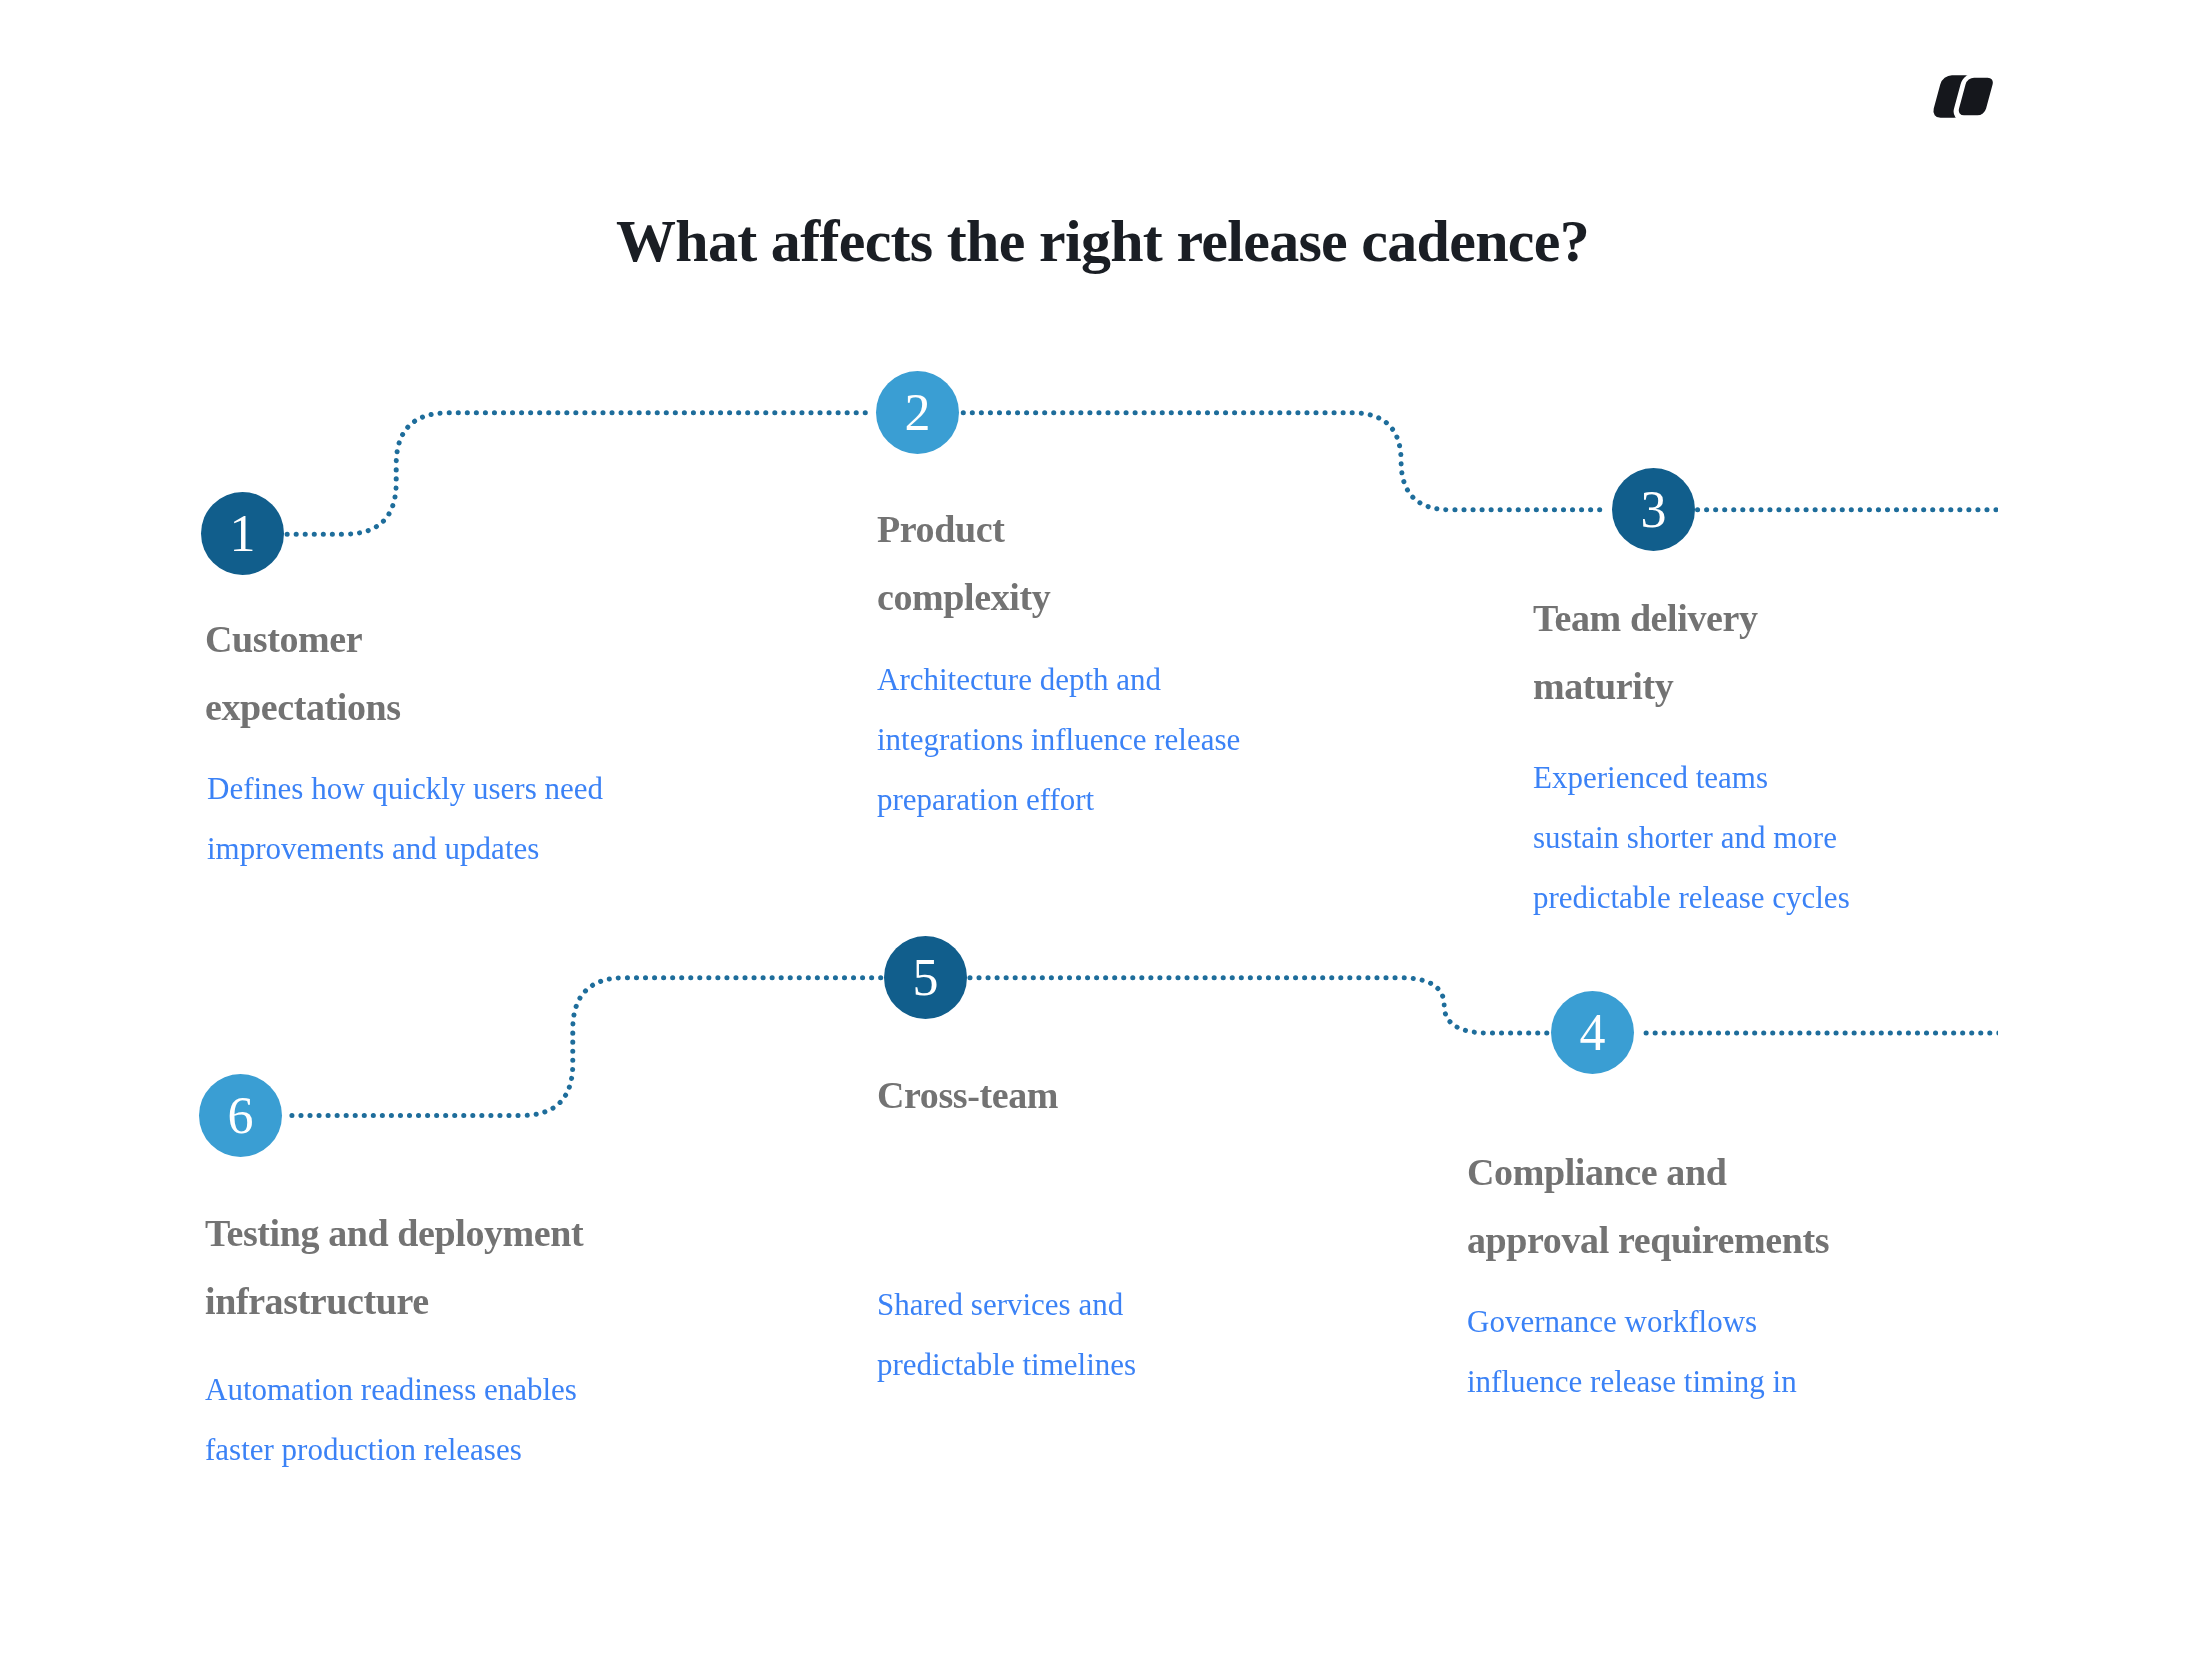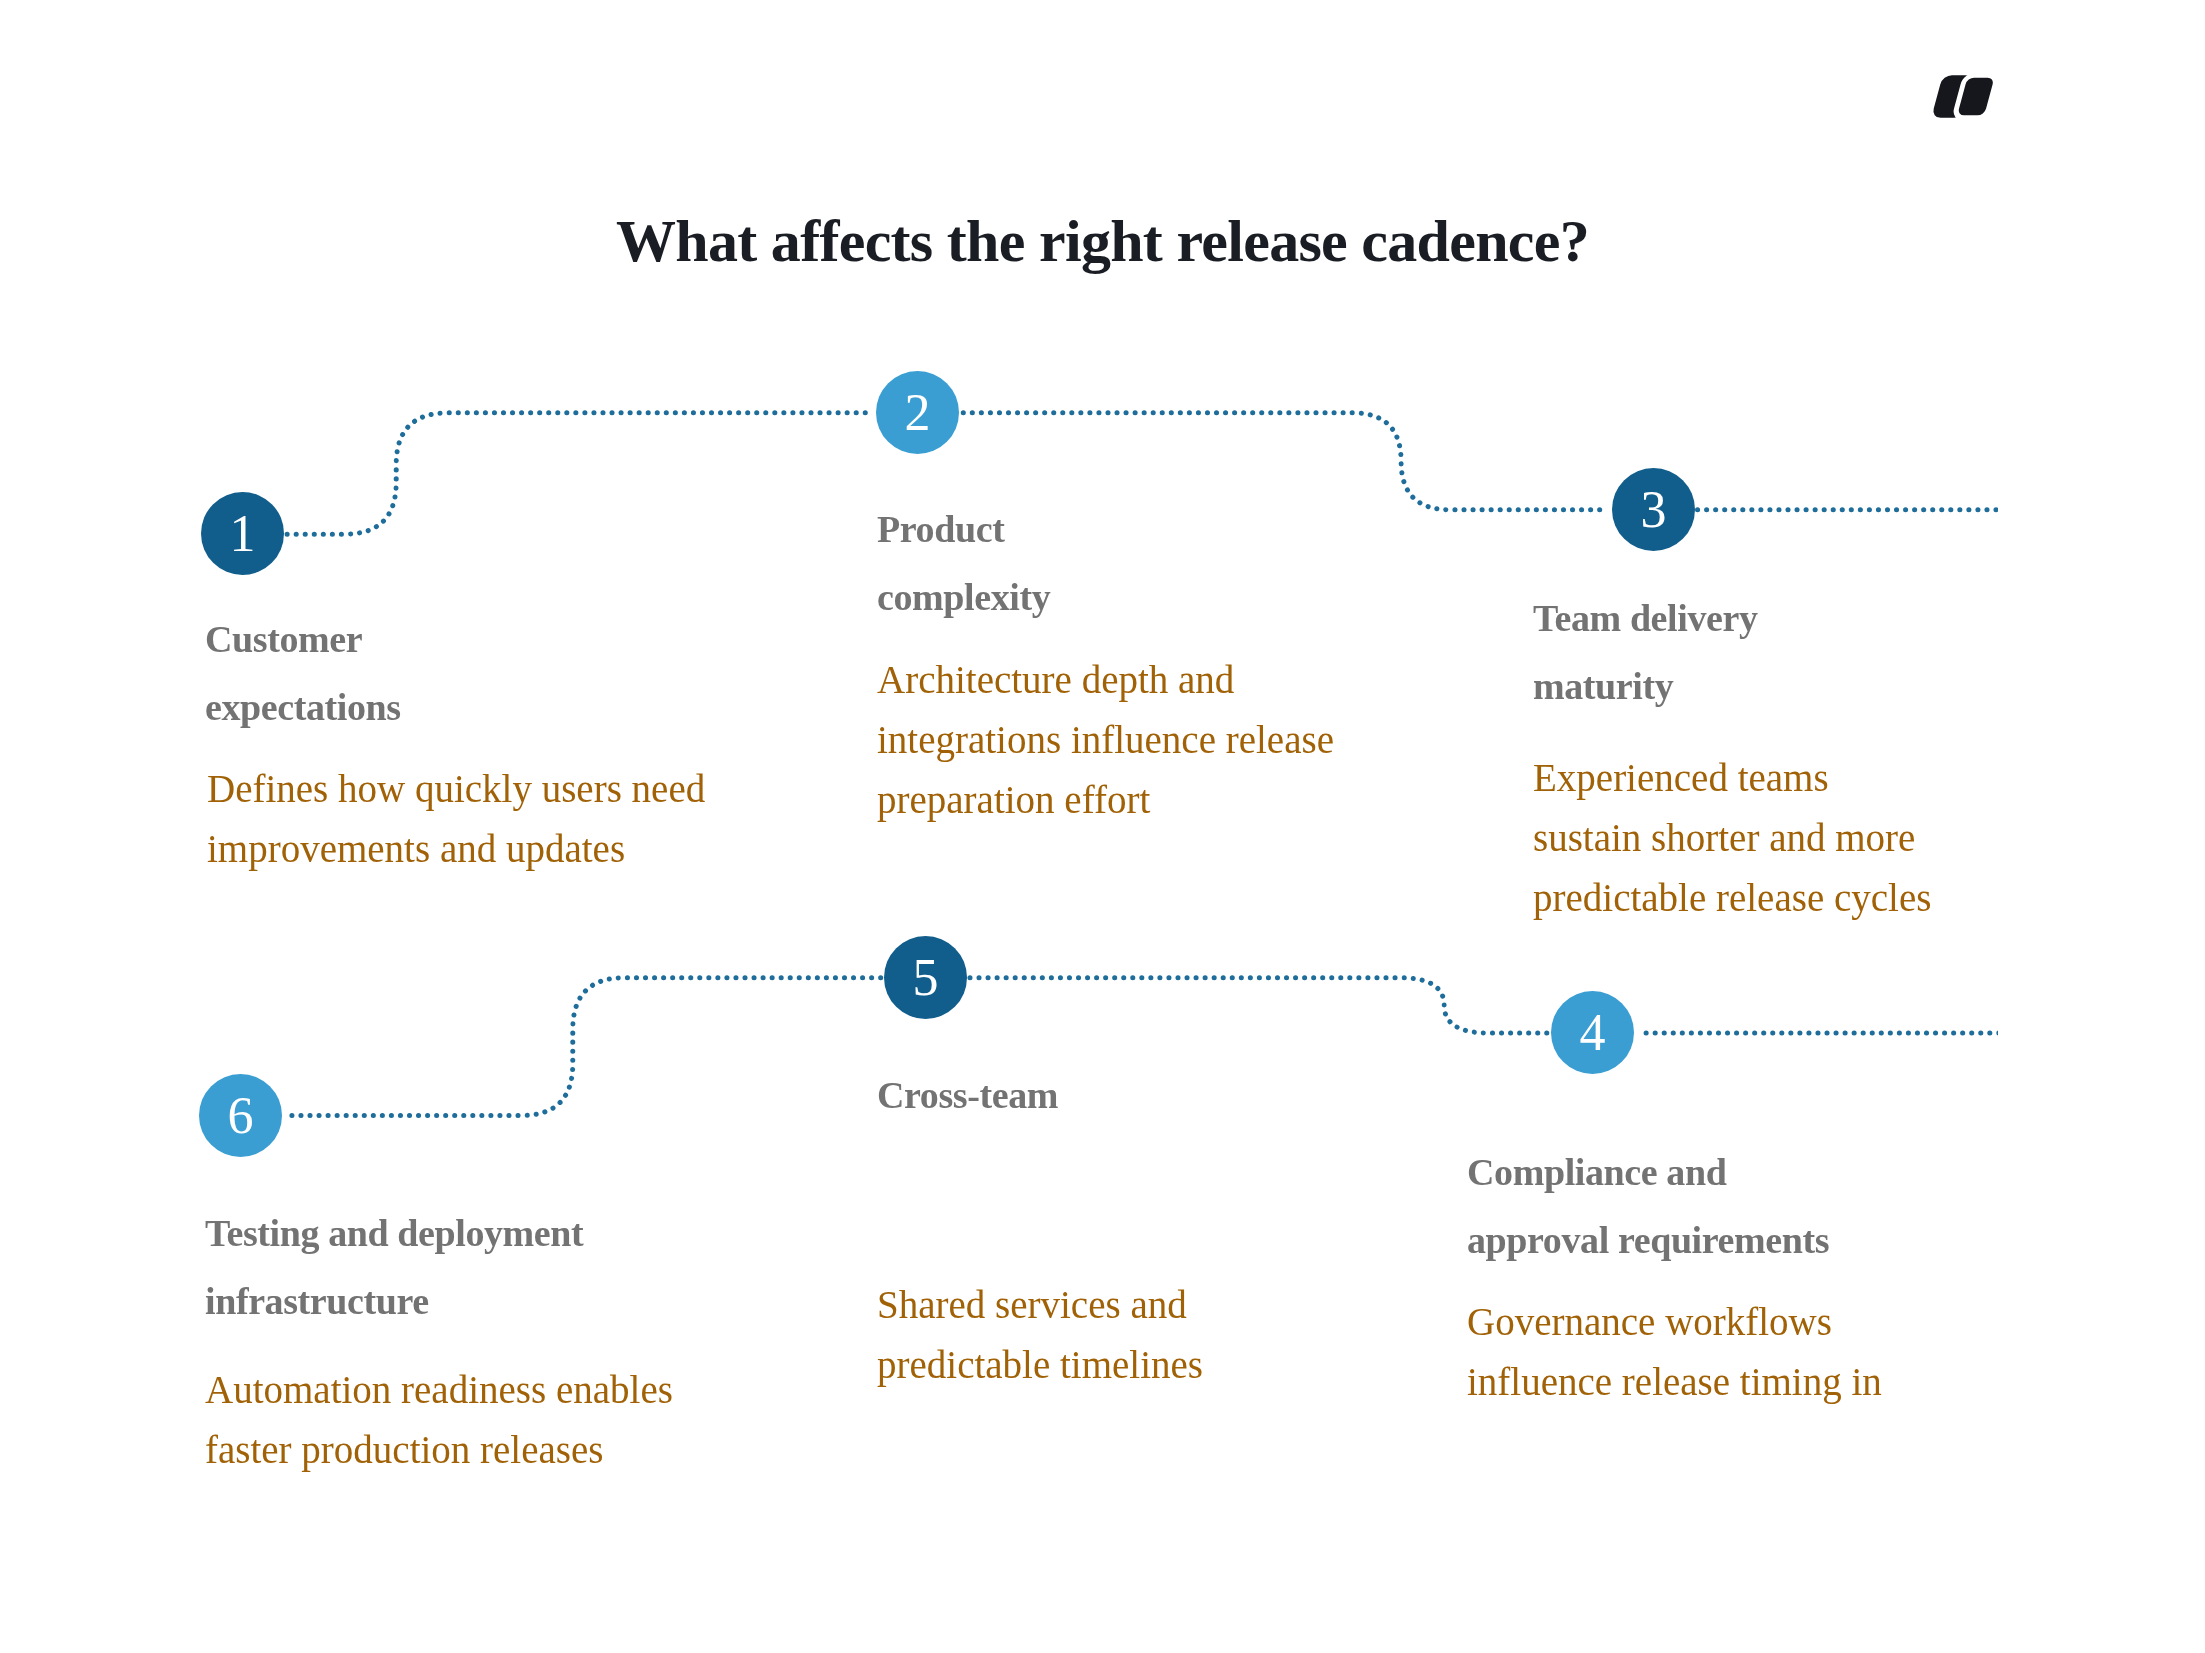--- a/index.html
+++ b/index.html
@@ -32,22 +32,22 @@
     color:#ffffff;font-size:52px;font-weight:400;line-height:1;
   }
   .num-circle.dark{background:#115E8C;}
   .num-circle.light{background:#3A9ED3;}
   .item{position:absolute;}
   .item .heading{
     font-size:38px;font-weight:700;letter-spacing:-0.4px;
     line-height:68px;color:#737373;white-space:nowrap;
   }
   .item .body{
-    font-size:39px;font-weight:400;letter-spacing:0;
-    line-height:60px;color:#a16207;white-space:nowrap;
+    font-size:31px;font-weight:400;letter-spacing:0;
+    line-height:60px;color:#3b82f6;white-space:nowrap;
   }
 </style>
 </head>
 <body>
 
 <div class="canvas">
 
   <svg class="conn-svg" width="2205" height="1654" viewBox="0 0 3072 2304">
     <path class="conn" d="M 400 744 L 480 744 Q 552 744 552 672 L 552 647 Q 552 575 624 575 L 1216 575"></path>
     <path class="conn" d="M 1342 575 L 1884 575 Q 1952 575 1952 642.5 Q 1952 710 2020 710 L 2241 710"></path>

